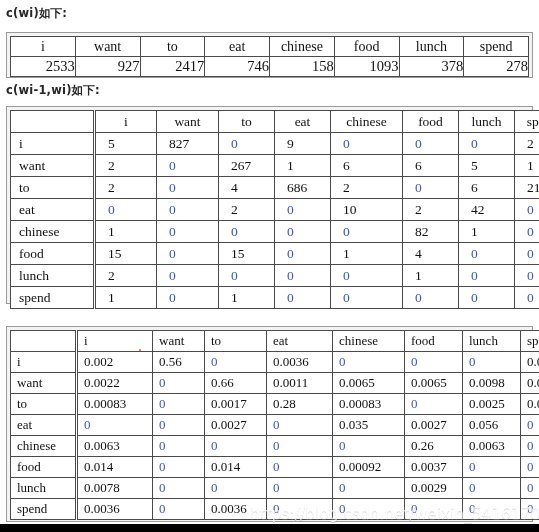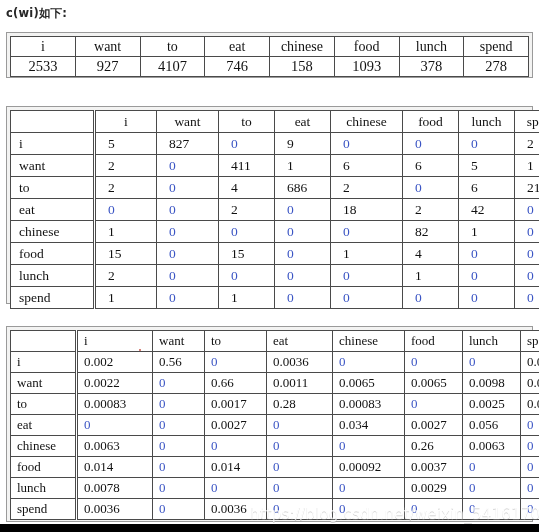--- a/index.html
+++ b/index.html
@@ -72,21 +72,21 @@
     height: 46px;
   }
   #table-unigram table.grid { width: 519px; }
   #table-unigram th,
   #table-unigram td {
     height: 19px;
     line-height: 19px;
     text-align: center;
     font-size: 14px;
   }
-  #table-unigram td.num { font-size: 14.5px; }
+  #table-unigram td.num { font-size: 14.5px; text-align: right; }
 
   
   #table-bigram {
     left: 6px;
     top: 106px;
     width: 527px;
     height: 198px;
   }
   #table-bigram table.grid { width: 519px; }
   #table-bigram th,
@@ -198,31 +198,32 @@
           <th>chinese</th>
           <th>food</th>
           <th>lunch</th>
           <th>spend</th>
         </tr>
       </thead>
       <tbody>
         <tr>
           <td class="num">2533</td>
           <td class="num">927</td>
-          <td class="num">4107</td>
+          <td class="num">2417</td>
           <td class="num">746</td>
           <td class="num">158</td>
           <td class="num">1093</td>
           <td class="num">378</td>
           <td class="num">278</td>
         </tr>
       </tbody>
     </table>
   </div>
 
+  <div class="caption" id="caption-2">c(wi-1,wi)如下:</div>
 
   <div class="table-frame" id="table-bigram">
     <table class="grid">
       <colgroup>
         <col style="width:84px">
         <col style="width:62px">
           <col style="width:62px">
           <col style="width:56px">
           <col style="width:56px">
         <col style="width:72px">
@@ -252,21 +253,21 @@
             <td class="val">9</td>
             <td class="val zero">0</td>
             <td class="val zero">0</td>
             <td class="val zero">0</td>
             <td class="val">2</td>
           </tr>
           <tr>
             <td class="rowlabel">want</td>
             <td class="val">2</td>
             <td class="val zero">0</td>
-            <td class="val">411</td>
+            <td class="val">267</td>
             <td class="val">1</td>
             <td class="val">6</td>
             <td class="val">6</td>
             <td class="val">5</td>
             <td class="val">1</td>
           </tr>
           <tr>
             <td class="rowlabel">to</td>
             <td class="val">2</td>
             <td class="val zero">0</td>
@@ -276,21 +277,21 @@
             <td class="val zero">0</td>
             <td class="val">6</td>
             <td class="val">211</td>
           </tr>
           <tr>
             <td class="rowlabel">eat</td>
             <td class="val zero">0</td>
             <td class="val zero">0</td>
             <td class="val">2</td>
             <td class="val zero">0</td>
-            <td class="val">18</td>
+            <td class="val">10</td>
             <td class="val">2</td>
             <td class="val">42</td>
             <td class="val zero">0</td>
           </tr>
           <tr>
             <td class="rowlabel">chinese</td>
             <td class="val">1</td>
             <td class="val zero">0</td>
             <td class="val zero">0</td>
             <td class="val zero">0</td>
@@ -395,21 +396,21 @@
             <td class="val zero">0</td>
             <td class="val">0.0025</td>
             <td class="val">0.087</td>
           </tr>
           <tr>
             <td class="rowlabel">eat</td>
             <td class="val zero">0</td>
             <td class="val zero">0</td>
             <td class="val">0.0027</td>
             <td class="val zero">0</td>
-            <td class="val">0.034</td>
+            <td class="val">0.035</td>
             <td class="val">0.0027</td>
             <td class="val">0.056</td>
             <td class="val zero">0</td>
           </tr>
           <tr>
             <td class="rowlabel">chinese</td>
             <td class="val">0.0063</td>
             <td class="val zero">0</td>
             <td class="val zero">0</td>
             <td class="val zero">0</td>

